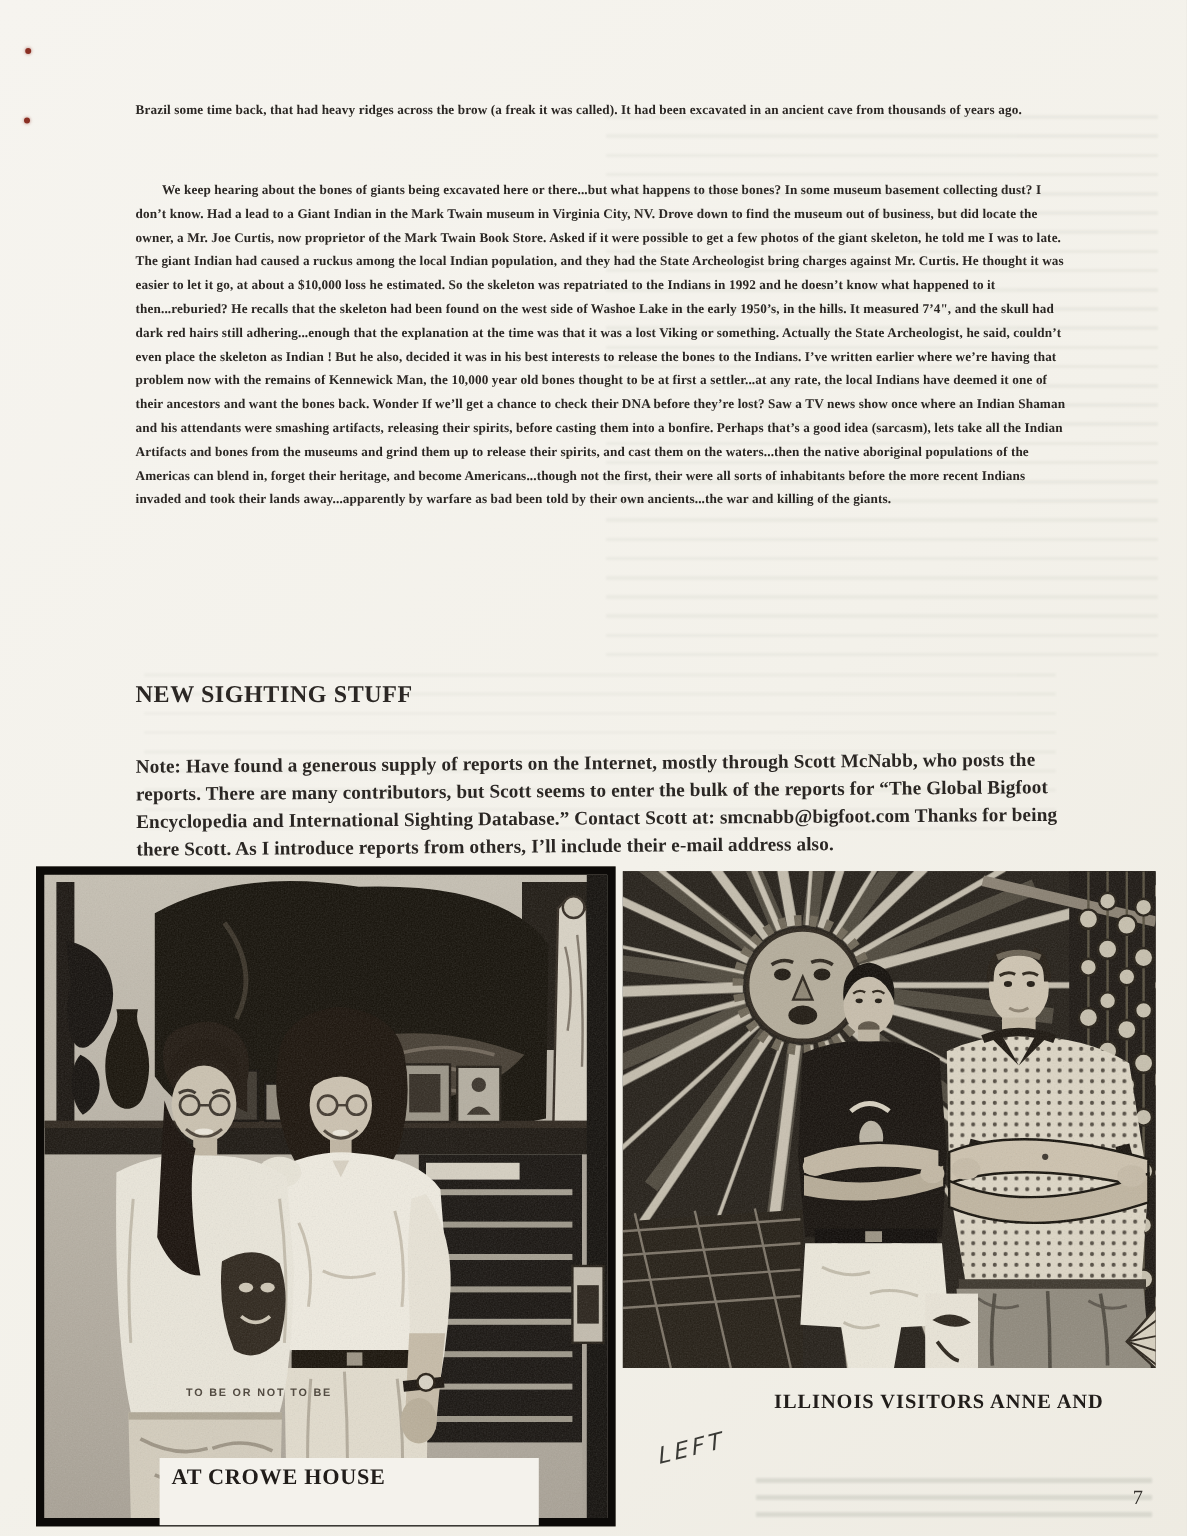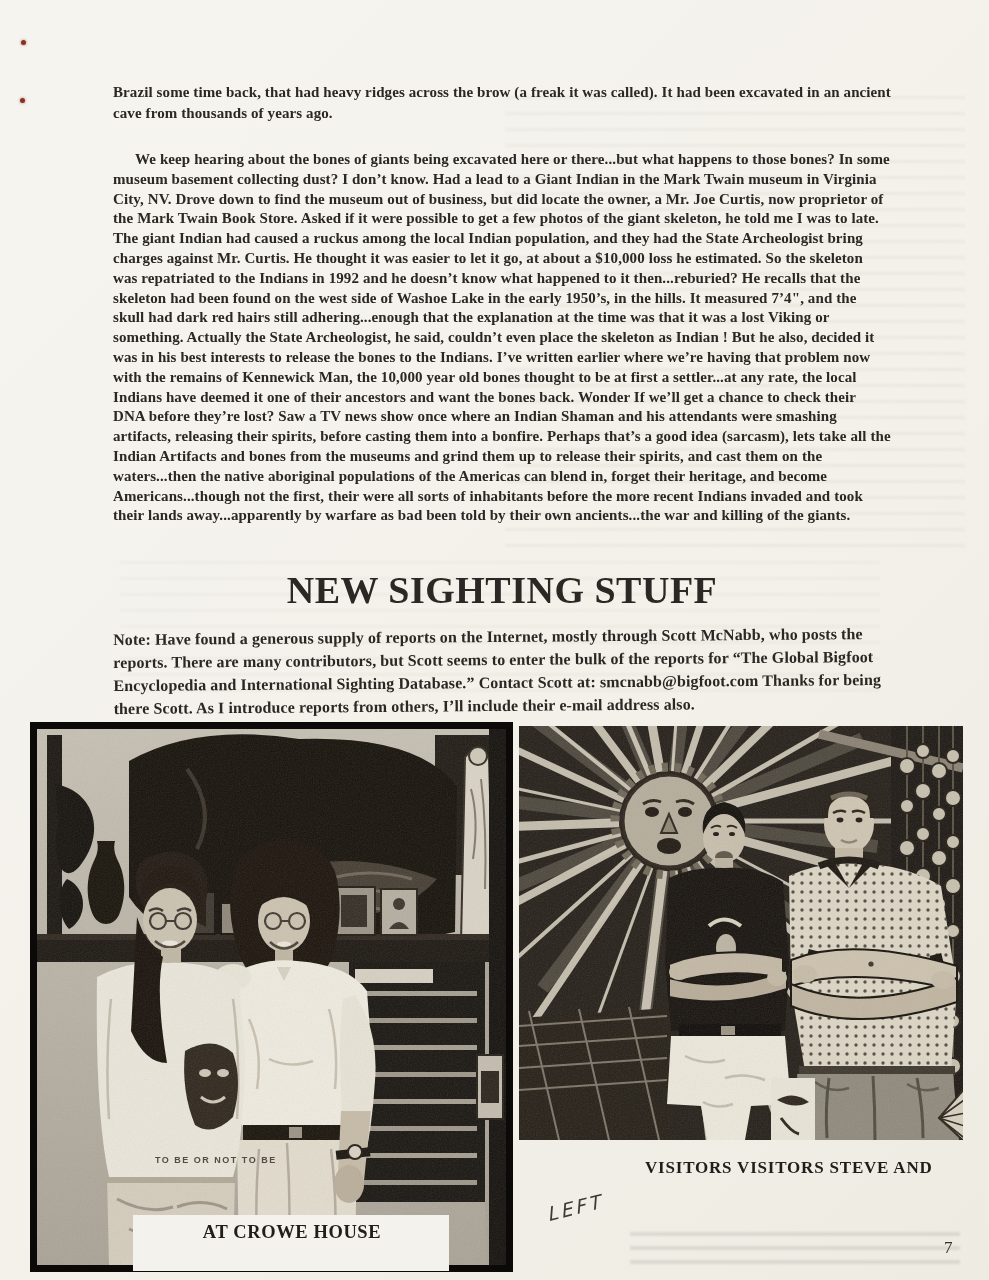--- a/index.html
+++ b/index.html
@@ -12,30 +12,30 @@
   .speck{position:absolute;width:5px;height:5px;border-radius:50%;background:#8a2f23;box-shadow:0 0 2px 1px rgba(138,47,35,.25);}
   .s1{left:21px;top:40px;} .s2{left:20px;top:98px;}
   .ghost{position:absolute;pointer-events:none;filter:blur(1.1px);
     background:repeating-linear-gradient(0deg,transparent 0 13px,#66755f 13px 16px);}
   .g1{left:505px;top:92px;width:460px;height:468px;opacity:.06;}
   .g2{left:120px;top:555px;width:760px;height:150px;opacity:.04;}
   .g3{left:630px;top:1222px;width:330px;height:52px;opacity:.13;background:repeating-linear-gradient(0deg,transparent 0 10px,#4d5d4c 10px 14px);}
   .g4{left:40px;top:1272px;width:560px;height:8px;opacity:.12;}
   
   .body{position:absolute;left:113px;width:778px;font-weight:700;margin:0;
-        font-size:15px;line-height:19.8px;letter-spacing:.1px;text-align:left;}
+        font-size:11px;line-height:19.8px;letter-spacing:.1px;text-align:left;}
   .p1{top:82px;line-height:21px;}
   .p2{top:150px;text-indent:22px;}
-  .heading{position:absolute;left:113px;top:568px;width:778px;margin:0;text-align:center;
-        font-size:38px;font-weight:700;letter-spacing:.5px;}
+  .heading{position:absolute;left:113px;top:568px;width:778px;margin:0;text-align:left;
+        font-size:20px;font-weight:700;letter-spacing:.5px;}
   .note{top:628px;font-size:16px;line-height:23px;width:788px;
         transform:rotate(-.45deg);transform-origin:left top;}
   
   .photoL{position:absolute;left:30px;top:722px;width:483px;height:550px;
-        box-sizing:border-box;border:7px solid #0c0a08;background:#b7b1a5;text-align:center;}
+        box-sizing:border-box;border:7px solid #0c0a08;background:#b7b1a5;}
   .photoR{position:absolute;left:519px;top:726px;width:444px;height:414px;background:#241f18;}
   .photoL svg,.photoR svg{display:block;width:100%;height:100%;}
   .captionL{position:absolute;left:96px;top:486px;width:316px;min-height:56px;
         background:#f4f2ec;padding:5px 8px 4px 10px;box-sizing:border-box;
         font-weight:700;font-size:18.5px;line-height:1.35;letter-spacing:.6px;color:#211d1a;}
   .captionR{position:absolute;left:645px;top:1156px;width:290px;
         font-weight:700;font-size:17px;line-height:1.4;letter-spacing:.8px;color:#211d1a;}
   .handwritten{position:absolute;left:548px;top:1196px;
         font-family:"DejaVu Sans",sans-serif;font-style:italic;font-weight:400;
         font-size:19px;letter-spacing:3px;color:#3a3a36;
@@ -370,19 +370,19 @@
       <g>
         <rect x="252" y="352" width="44" height="62" fill="#e9e4d7"></rect>
         <path d="M258,374 q16,-10 32,2 q-14,8 -32,-2 Z" fill="#2a231a"></path>
         <path d="M262,392 q10,14 18,16" stroke="#2a231a" stroke-width="3" fill="none"></path>
       </g>
       <rect width="444" height="414" filter="url(#grainB)" opacity=".16"></rect>
     </svg>
   </div>
 
   <div class="captionR">
-    <div>VISITORS VISITORS STEVE AND</div>
+    <div>ILLINOIS VISITORS ANNE AND</div>
   </div>
 
   <div class="handwritten">LEFT</div>
   <div class="pagenum">7</div>
 
 </div>
 
 </body></html>

